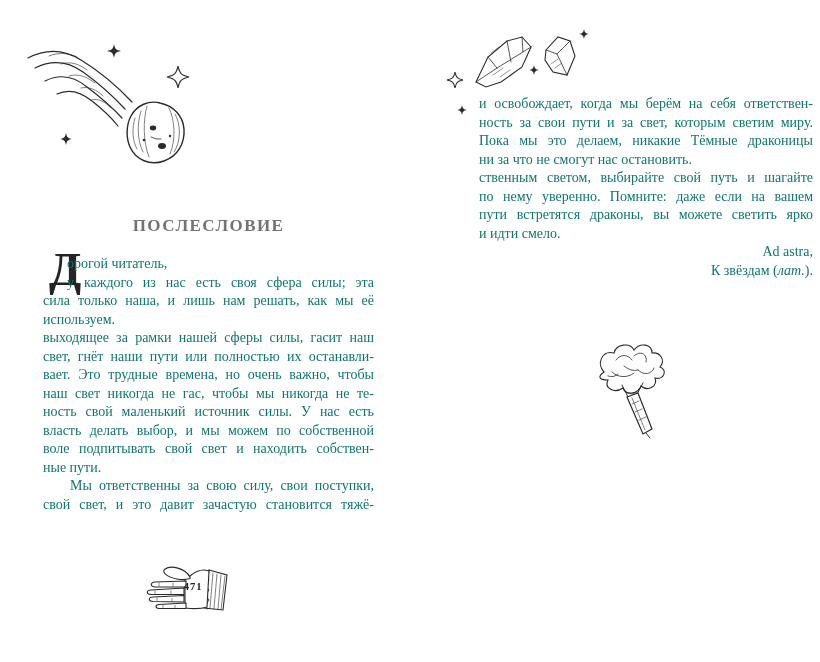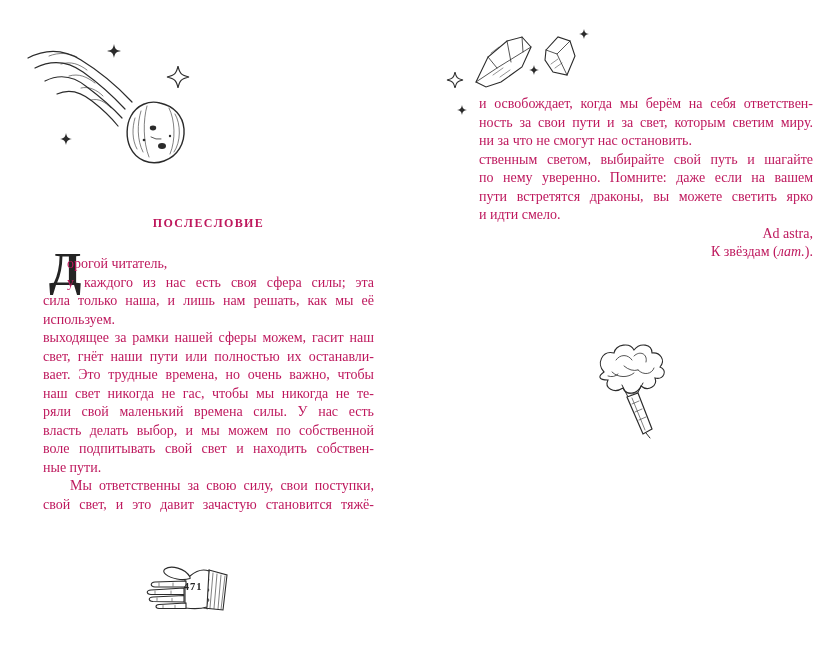--- a/index.html
+++ b/index.html
@@ -1,24 +1,24 @@
 <!DOCTYPE html>
 <html><head>
 <meta charset="utf-8">
 <style>
   html,body{margin:0;padding:0;background:#fff;}
   .screen{position:relative;width:820px;height:662px;background:#ffffff;overflow:hidden;
           font-family:"Liberation Serif",serif;color:#242424;}
   .ill{position:absolute;}
   svg{display:block;}
   .heading{position:absolute;left:43px;top:216px;width:331px;text-align:center;
-           font-weight:bold;font-size:12px;letter-spacing:1.4px;color:#be185d;}
+           font-weight:bold;font-size:17px;letter-spacing:1.4px;color:#737373;}
   .dropcap{position:absolute;left:49px;top:246px;font-size:47px;font-weight:bold;
            line-height:1;color:#242424;}
-  .col{position:absolute;font-size:14px;line-height:18.5px;color:#be185d;}
+  .col{position:absolute;font-size:14px;line-height:18.5px;color:#0f766e;}
   .col-left{left:43px;top:255px;width:331px;}
   .col-right{left:479px;top:95px;width:334px;}
   .line{text-align:justify;text-align-last:justify;}
   .line.short{text-align:left;text-align-last:left;}
   .line.ind{padding-left:27px;}
   .line.dc{margin-left:24px;}
   .line.sig{text-align:center;text-align-last:right;}
   .line.sig i{}
 </style>
 </head>
@@ -65,25 +65,25 @@
   <div class="dropcap">Д</div>
 
   <div class="col col-left">
     <div>
       <div class="line short dc">орогой читатель,</div>
       <div class="line dc">у каждого из нас есть своя сфера силы; эта</div>
       <div class="line">сила только наша, и лишь нам решать, как мы её</div>
       <div class="line short">используем.</div>
     </div>
     <div>
-      <div class="line">выходящее за рамки нашей сферы можем, гасит наш</div>
+      <div class="line">выходящее за рамки нашей сферы силы, гасит наш</div>
       <div class="line">свет, гнёт наши пути или полностью их останавли-</div>
       <div class="line">вает. Это трудные времена, но очень важно, чтобы</div>
       <div class="line">наш свет никогда не гас, чтобы мы никогда не те-</div>
-      <div class="line">ряли свой маленький времена силы. У нас есть</div>
+      <div class="line">ность свой маленький источник силы. У нас есть</div>
       <div class="line">власть делать выбор, и мы можем по собственной</div>
       <div class="line">воле подпитывать свой свет и находить собствен-</div>
       <div class="line short">ные пути.</div>
     </div>
     <div>
       <div class="line ind">Мы ответственны за свою силу, свои поступки,</div>
       <div class="line">свой свет, и это давит зачастую становится тяжё-</div>
     </div>
   </div>
 
@@ -144,20 +144,21 @@
       <path fill="#2b2b2b" stroke="none" d="M91,45 C91.8,48.6 92.4,49.2 96,50 C92.4,50.8 91.8,51.4 91,55 C90.2,51.4 89.6,50.8 86,50 C89.6,49.2 90.2,48.6 91,45 Z"></path>
       <path fill="#2b2b2b" stroke="none" d="M141,9 C141.8,12.6 142.4,13.2 146,14 C142.4,14.8 141.8,15.4 141,19 C140.2,15.4 139.6,14.8 136,14 C139.6,13.2 140.2,12.6 141,9 Z"></path>
       <path fill="#2b2b2b" stroke="none" d="M19,85 C19.8,88.6 20.4,89.2 24,90 C20.4,90.8 19.8,91.4 19,95 C18.2,91.4 17.6,90.8 14,90 C17.6,89.2 18.2,88.6 19,85 Z"></path>
     </g>
   </svg>
 
   <div class="col col-right">
     <div>
       <div class="line">и освобождает, когда мы берём на себя ответствен-</div>
       <div class="line">ность за свои пути и за свет, которым светим миру.</div>
+      <div class="line">Пока мы это делаем, никакие Тёмные драконицы</div>
       <div class="line short">ни за что не смогут нас остановить.</div>
     </div>
     <div>
       <div class="line">ственным светом, выбирайте свой путь и шагайте</div>
       <div class="line">по нему уверенно. Помните: даже если на вашем</div>
       <div class="line">пути встретятся драконы, вы можете светить ярко</div>
       <div class="line short">и идти смело.</div>
     </div>
     <div>
       <div class="line sig">Ad astra,</div>

